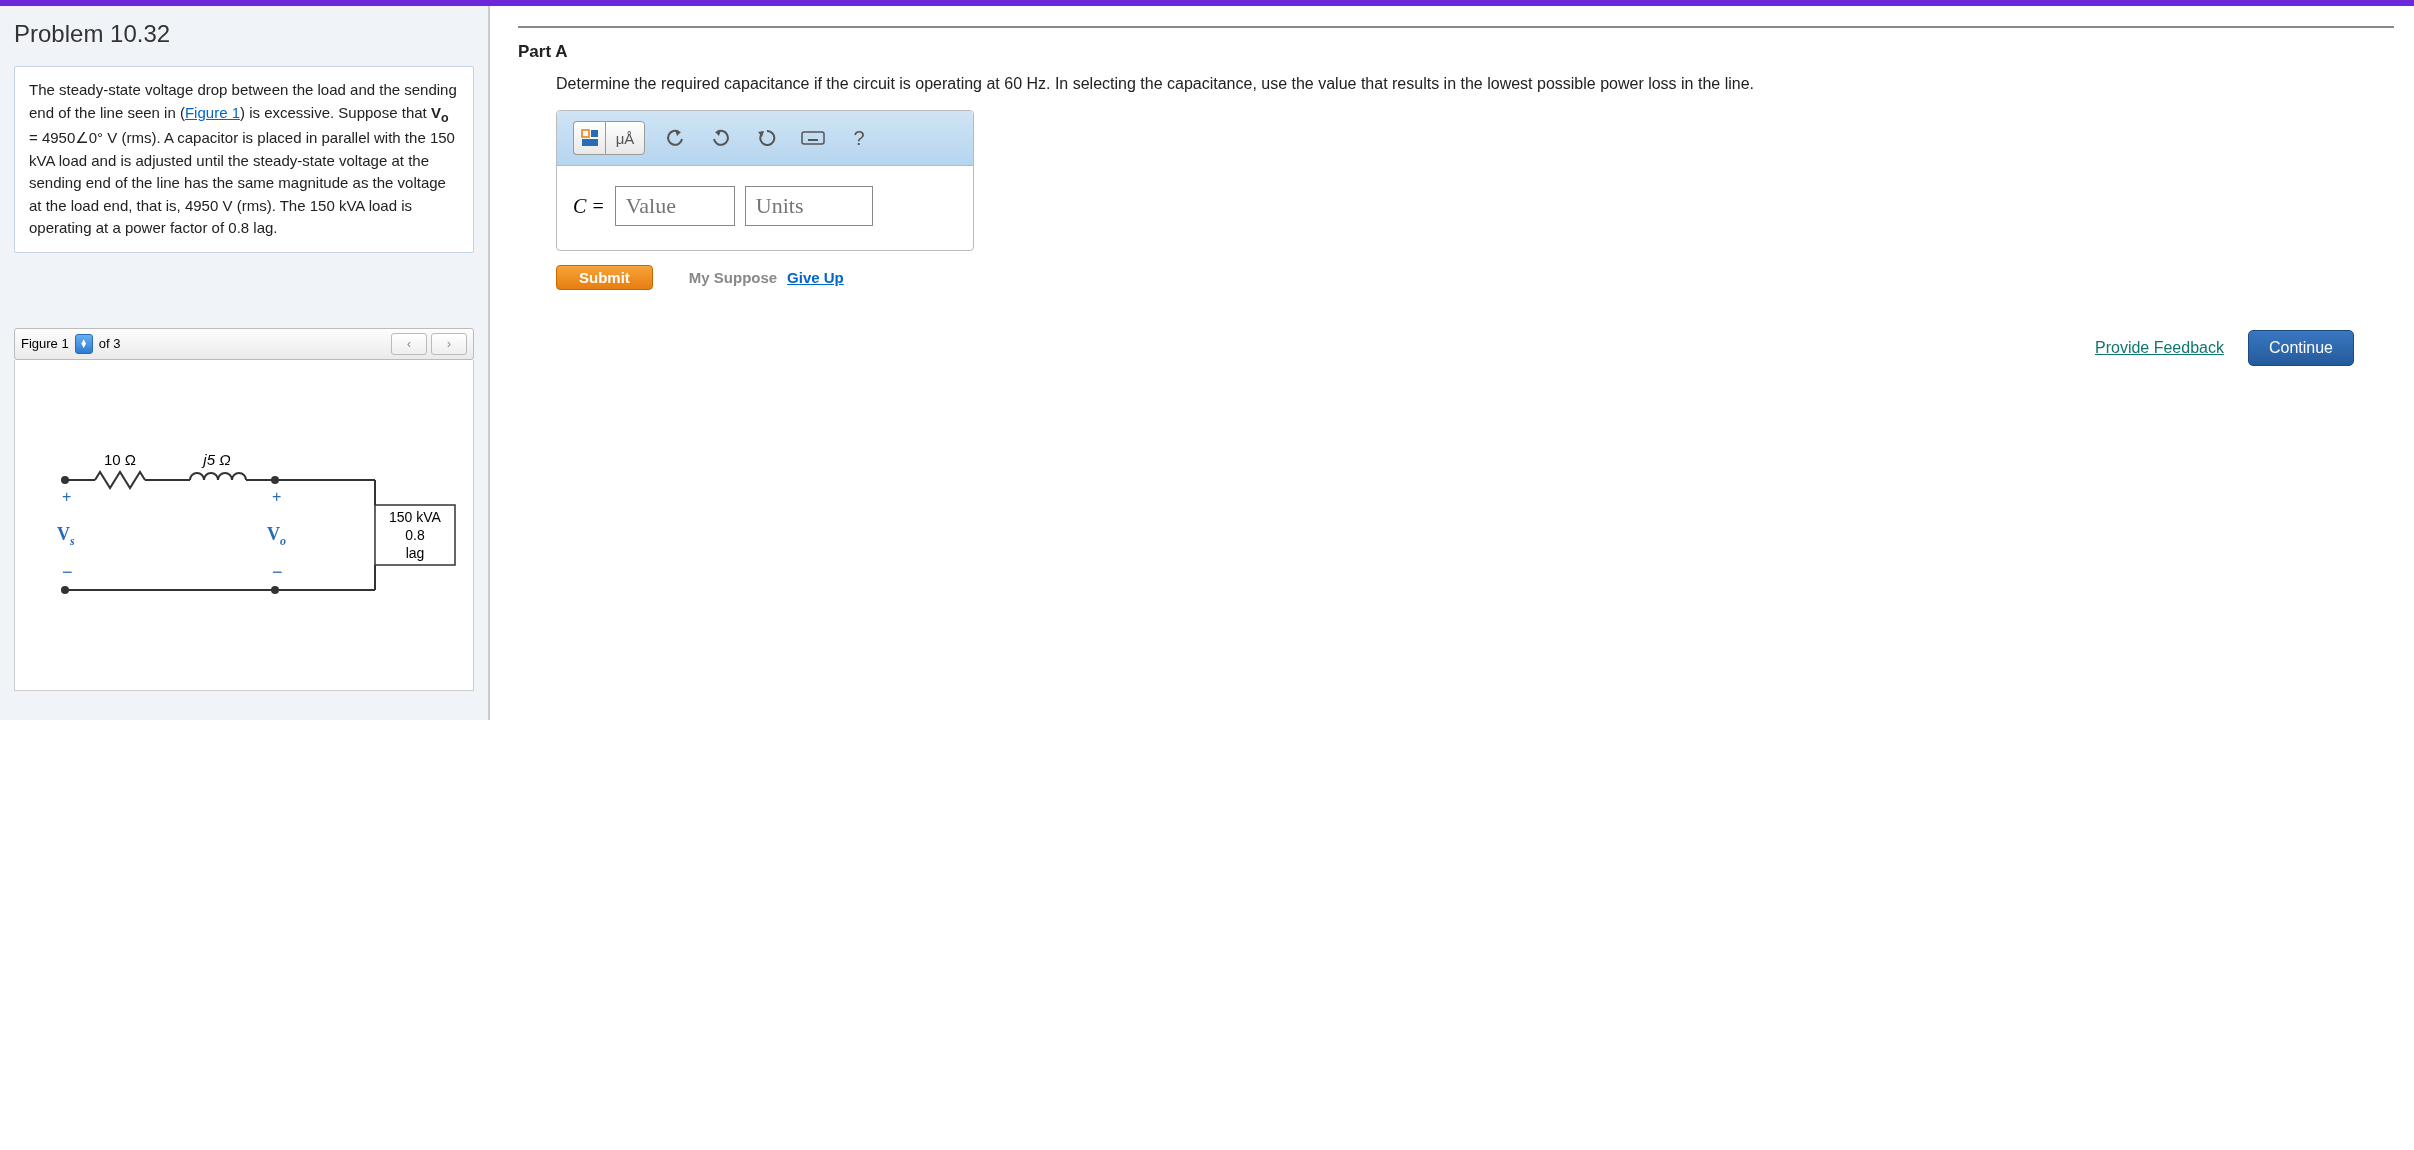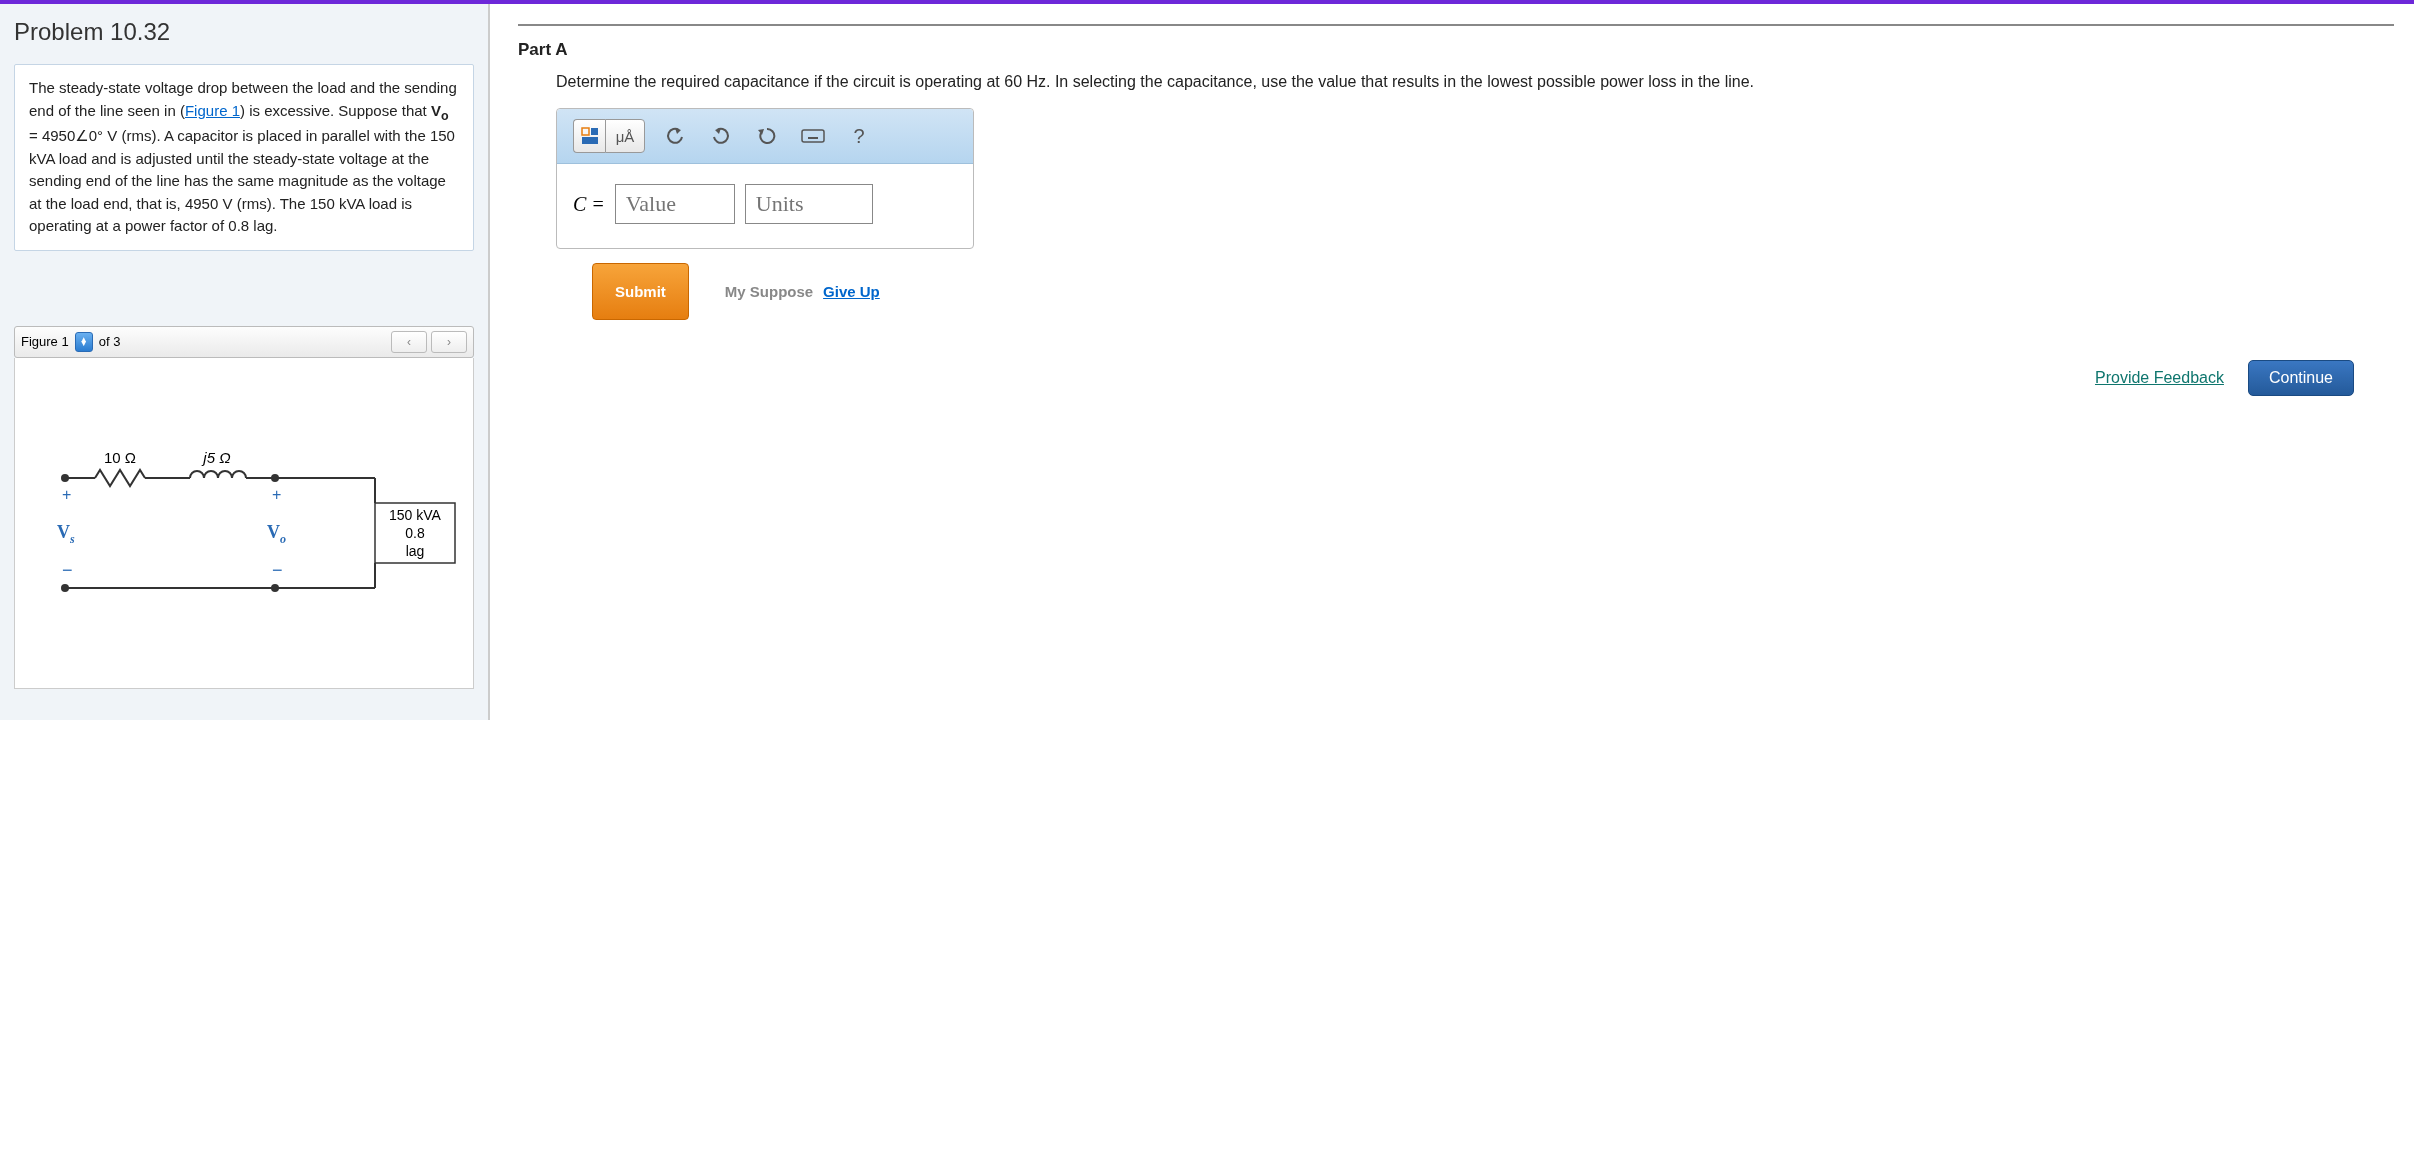--- a/index.html
+++ b/index.html
@@ -1,17 +1,17 @@
 <!DOCTYPE html>
 <html><head>
   <meta charset="utf-8">
   <style>
     * { box-sizing: border-box; margin: 0; padding: 0; }
     body { font-family: Arial, Helvetica, sans-serif; font-size: 14px; background: #fff; }
-    .container { display: flex; border-top: 4px solid #6d28d9; min-height: 720px; }
+    .container { display: flex; border-top: 6px solid #6d28d9; min-height: 720px; }
     .left-panel { width: 490px; background: #f0f4f8; border-right: 2px solid #ccc; padding: 14px; }
     .right-panel { flex: 1; padding: 0 20px 20px 28px; background: #fff; }
     .problem-title { font-size: 24px; color: #333; font-weight: normal; margin-bottom: 18px; }
     .problem-box { background: #fff; border: 1px solid #c5d5e5; padding: 12px 14px; font-size: 15px; line-height: 1.5; color: #222; border-radius: 2px; }
     .figure-link { color: #0066cc; text-decoration: underline; cursor: pointer; }
     .figure-bar { margin-top: 75px; background: linear-gradient(#fdfdfd,#eaeaea); border: 1px solid #bbb; border-radius: 3px; padding: 4px 6px; display: flex; align-items: center; gap: 6px; font-size: 13px; }
     .figure-label { }
     .stepper { display: flex; flex-direction: column; background: linear-gradient(#6ab0f0,#2b7cd0); border: 1px solid #2a6bb5; border-radius: 3px; width: 18px; height: 20px; color: #fff; font-size: 8px; align-items: center; justify-content: center; cursor: pointer; }
     .stepper span { line-height: 0.5; }
     .nav-btns { margin-left: auto; display: flex; gap: 4px; }
@@ -28,21 +28,21 @@
     .tool-btn.grouped { background: linear-gradient(#fff,#e8e8e8); border: 1px solid #999; height: 34px; }
     .tool-group { display: flex; }
     .tool-group .tool-btn:first-child { border-radius: 4px 0 0 4px; border-right: none;}
     .tool-group .tool-btn:last-child { border-radius: 0 4px 4px 0; }
     .answer-row { padding: 20px 16px 24px 16px; display: flex; align-items: center; gap: 10px; }
     .var-label { font-style: italic; font-family: 'Times New Roman', serif; font-size: 20px; }
     .input-field { border: 1px solid #888; height: 40px; font-size: 22px; font-family: 'Times New Roman', serif; color: #aaa; padding: 0 10px; background: #fff; }
     .value-input { width: 120px; }
     .units-input { width: 128px; }
     .submit-row { margin-top: 14px; display: flex; align-items: center; gap: 36px; }
-    .submit-btn { background: linear-gradient(#f7a43a,#e67e10); border: 1px solid #c96700; color: #fff; font-weight: bold; font-size: 15px; padding: 19px 22px; border-radius: 4px; cursor: pointer; margin-left: 36px; }
+    .submit-btn { background: linear-gradient(#f7a43a,#e67e10); border: 1px solid #c96700; color: #fff; font-weight: bold; font-size: 15px; padding: 3px 22px; border-radius: 4px; cursor: pointer; }
     .my-answers { color: #888; font-size: 15px; font-weight: bold; }
     .giveup-link { color: #0066cc; text-decoration: underline; font-size: 15px; font-weight: bold; cursor: pointer; margin-left: 6px; }
     .footer-row { display: flex; justify-content: flex-end; align-items: center; gap: 24px; margin-top: 40px; padding-right: 40px; }
     .feedback-link { color: #0f766e; text-decoration: underline; font-size: 16px; cursor: pointer; }
     .continue-btn { background: linear-gradient(#3a77c2,#245a9a); border: 1px solid #1a4a82; color: #fff; font-size: 16px; padding: 8px 20px; border-radius: 5px; cursor: pointer; }
     .tmpl-btn svg { display:block; }
     .circuit-svg { display:block; }
   </style>
 </head>
 <body>

